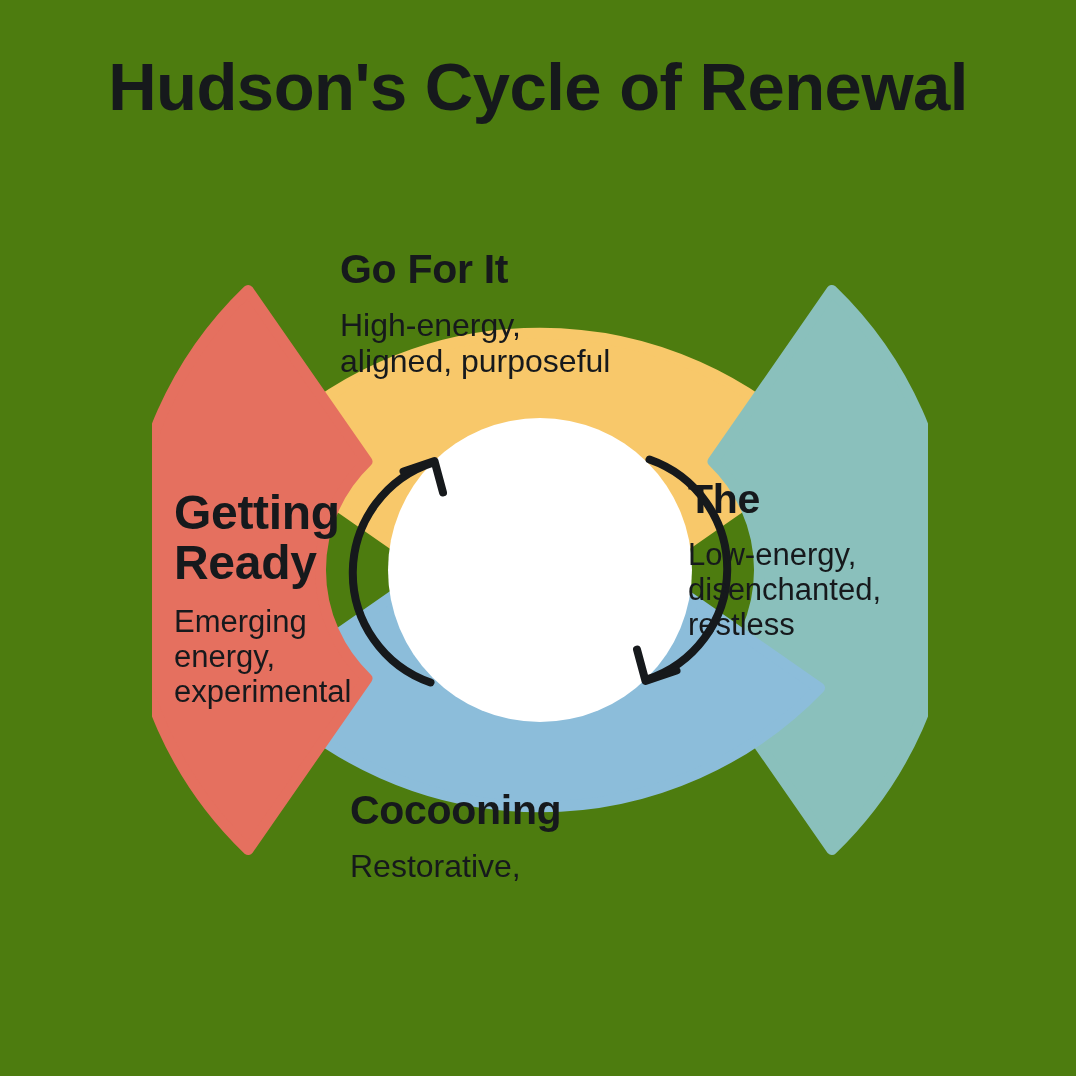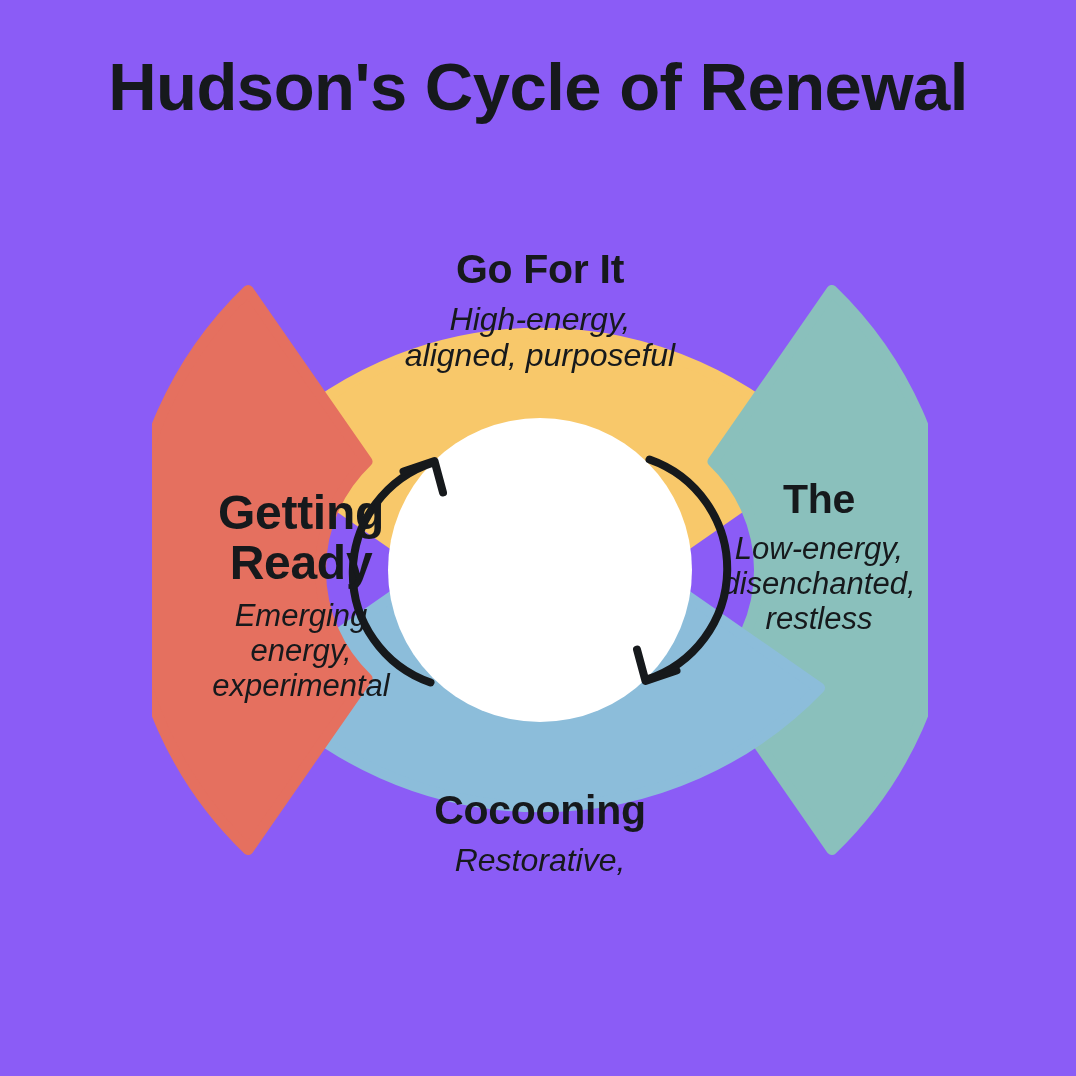--- a/index.html
+++ b/index.html
@@ -12,21 +12,21 @@
     height: 1076px;
     background: #fafafa;
     font-family: "Liberation Sans", "DejaVu Sans", sans-serif;
     overflow: hidden;
     position: relative;
   }
 
   #page-root {
     position: absolute;
     inset: 0;
-    background: #8b5cf6;
+    background: #4d7c0f;
   }
 
   
   .title {
     position: absolute;
     top: 52px;
     left: 0;
     width: 1076px;
     text-align: center;
     font-size: 67px;
@@ -50,36 +50,35 @@
     left: 0;
     top: 0;
     width: 776px;
     height: 776px;
     display: block;
   }
 
   
   .seg-label {
     position: absolute;
-    text-align: center;
+    text-align: left;
     color: #16191c;
     pointer-events: none;
   }
   .seg-title {
     font-weight: 700;
     line-height: 1.04;
     letter-spacing: -0.3px;
     display: block;
   }
   .seg-desc {
     font-weight: 400;
     line-height: 1.14;
     display: block;
-    margin-top: 10px;
-    font-style: italic;
+    margin-top: 16px;
   }
 
   
   .label-top {
     left: 188px;
     top: 66px;
     width: 400px;
   }
   .label-top .seg-title { font-size: 41px; }
   .label-top .seg-desc  { font-size: 32px; }

